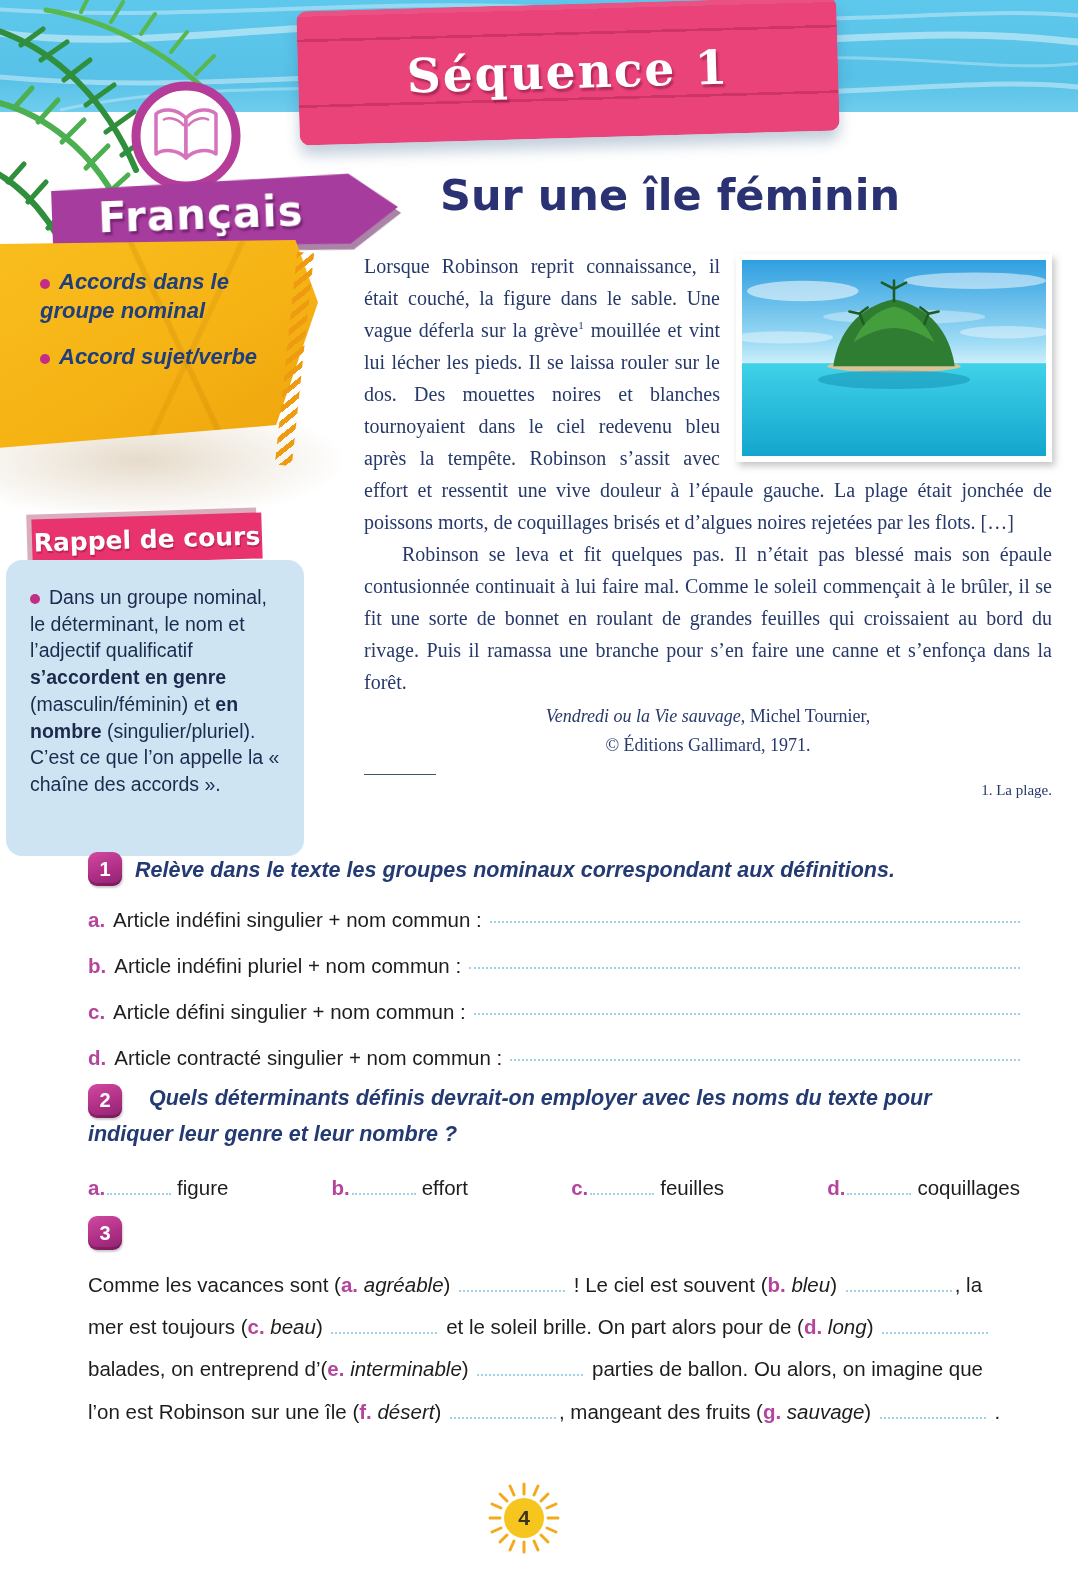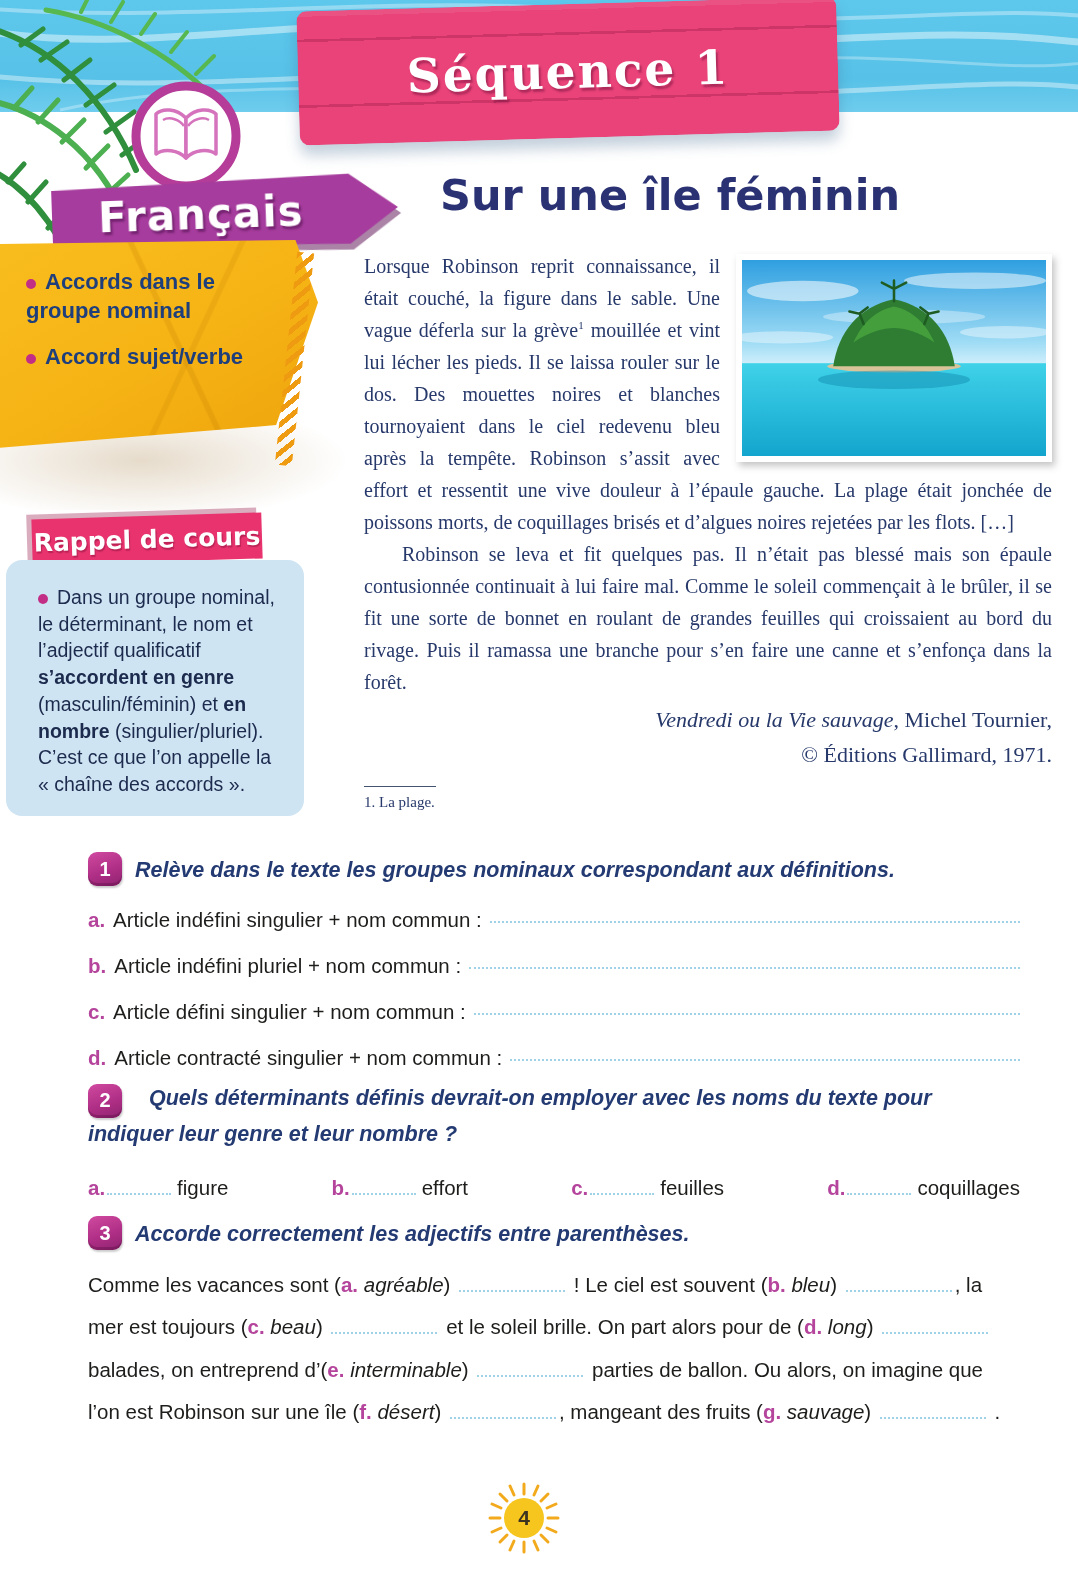--- a/index.html
+++ b/index.html
@@ -54,54 +54,54 @@
     background:radial-gradient(ellipse at 45% 55%, rgba(210,190,160,.55), rgba(210,190,160,0) 70%); }
   .envelope { position:absolute; left:-4px; top:240px; width:322px; height:208px;
     background:
       linear-gradient(115deg, transparent 58%, rgba(190,120,0,.18) 58.5% 59.5%, transparent 60%),
       linear-gradient(245deg, transparent 44%, rgba(190,120,0,.22) 44.5% 45.5%, transparent 46%),
       linear-gradient(150deg,#f9bd1e 0%,#f6b314 55%,#eda40c 100%);
     clip-path:polygon(0 2%, 93% 0%, 100% 30%, 87% 89%, 0 100%); }
   .stitches { position:absolute; left:286px; top:252px; width:17px; height:214px;
     transform:rotate(6deg);
     background:repeating-linear-gradient(135deg,#ef9b12 0 5px, rgba(0,0,0,0) 5px 11px); }
-  .objectives { position:absolute; left:26px; top:268px; width:240px; }
+  .objectives { position:absolute; left:40px; top:268px; width:240px;font-style:italic; }
   .objective { font-size:22px; font-weight:bold; color:#1e3f7c; line-height:1.3; margin-bottom:18px; }
   .dot { display:inline-block; width:10px; height:10px; border-radius:50%;
     background:#c22e85; margin-right:9px; }
 
   
   .rappel-banner { position:absolute; left:32px; top:516px; width:230px; height:46px;
     background:#e8336e; transform:rotate(-1.8deg);
     box-shadow:-5px -5px 0 rgba(150,20,70,.35);
     display:flex; align-items:center; justify-content:center; }
   .rappel-banner span { font-family:"DejaVu Sans", sans-serif; font-weight:bold;
     font-size:25px; color:#fff; text-shadow:1px 2px 1px rgba(120,10,50,.4); }
-  .rappel-box { position:absolute; left:6px; top:560px; width:298px; height:256px;
-    background:#cfe4f3; border-radius:16px; padding:24px 20px 0 32px;
+  .rappel-box { position:absolute; left:6px; top:560px; width:298px; height:296px;
+    background:#cfe4f3; border-radius:16px; padding:24px 20px 0 24px;
     font-size:19.5px; line-height:1.37; color:#1b2a4d; }
   .seg-b { font-weight:bold; }
   .seg-i { font-style:italic;text-align:center; }
   .seg-sup { font-size:11px; vertical-align:super; }
   .seg-L { color:#b5459c; font-weight:bold; }
   .seg-blank { display:inline-block; width:106px; height:14px;
     border-bottom:2px dotted #9fd2e6; margin:0 3px; }
 
   
   .reading { position:absolute; left:332px; top:250px; width:688px;
     font-family:"Liberation Serif", serif; font-size:20px; color:#27396b;
     text-align:justify; line-height:1.6;margin-left:32px; }
   .photo { float:right; width:316px; height:208px; margin:4px 0 8px 16px;
     background:#fff; padding:6px; box-shadow:3px 4px 7px rgba(90,90,90,.35); }
   .photo svg { display:block; width:100%; height:100%; }
   .reading .p2 { text-indent:38px; }
-  .source { text-align:right; margin-top:4px; font-size:22px; }
+  .source { text-align:center; margin-top:4px; font-size:18px; }
   .source .title { font-style:italic; }
   .foot-rule { width:72px; border-top:1.5px solid #44536f; margin-top:14px; }
-  .footnote { font-size:15px; margin-top:3px; text-align:left; }
+  .footnote { font-size:15px; margin-top:3px; text-align:right; }
 
   
   .ex { position:absolute; left:88px; width:932px; color:#1d1d1b; }
   .ex1 { top:852px; } .ex2 { top:1082px; } .ex3 { top:1216px; }
   .badge { display:inline-flex; width:34px; height:34px; border-radius:9px;
     background:linear-gradient(160deg,#d04aa0 0%,#b02f86 55%,#8e2370 100%);
     color:#fff; font-weight:bold; font-size:20px; align-items:center; justify-content:center;
     box-shadow:inset 0 -3px 0 rgba(60,0,40,.25), 1px 2px 2px rgba(0,0,0,.2);
     vertical-align:middle; flex:0 0 auto; }
   .ex-header { display:flex; align-items:flex-start; gap:13px; margin-bottom:14px; }
@@ -280,21 +280,20 @@
           <span class="letter">d.</span>
           <span class="blank"></span>
           <span>coquillages</span>
         </span>
     </div>
   </div>
 
   <div class="ex ex3">
     <div class="ex-header">
       <span class="badge">3</span>
-      <span class="ex-title">Accorde correctement les adjectifs entre parenthèses.</span>
     </div>
     <div class="fill-text"><span class="seg-n">Comme les vacances sont (</span><span class="seg-L">a.</span><span class="seg-i"> agréable</span><span class="seg-n">) </span><span class="seg-blank"></span><span class="seg-n"> ! Le ciel est souvent (</span><span class="seg-L">b.</span><span class="seg-i"> bleu</span><span class="seg-n">) </span><span class="seg-blank"></span><span class="seg-n">, la mer est toujours (</span><span class="seg-L">c.</span><span class="seg-i"> beau</span><span class="seg-n">) </span><span class="seg-blank"></span><span class="seg-n"> et le soleil brille. On part alors pour de (</span><span class="seg-L">d.</span><span class="seg-i"> long</span><span class="seg-n">) </span><span class="seg-blank"></span><span class="seg-n"> balades, on entreprend d’(</span><span class="seg-L">e.</span><span class="seg-i"> interminable</span><span class="seg-n">) </span><span class="seg-blank"></span><span class="seg-n"> parties de ballon. Ou alors, on imagine que l’on est Robinson sur une île (</span><span class="seg-L">f.</span><span class="seg-i"> désert</span><span class="seg-n">) </span><span class="seg-blank"></span><span class="seg-n">, mangeant des fruits (</span><span class="seg-L">g.</span><span class="seg-i"> sauvage</span><span class="seg-n">) </span><span class="seg-blank"></span><span class="seg-n"> .</span></div>
   </div>
 
   <div class="sun">
     <svg viewBox="0 0 72 72">
       <g stroke="#f2aa1c" stroke-width="3" stroke-linecap="round">
         <line x1="36" y1="2" x2="36" y2="12"></line>
           <line x1="36" y1="60" x2="36" y2="70"></line>
         <line x1="2" y1="36" x2="12" y2="36"></line>

